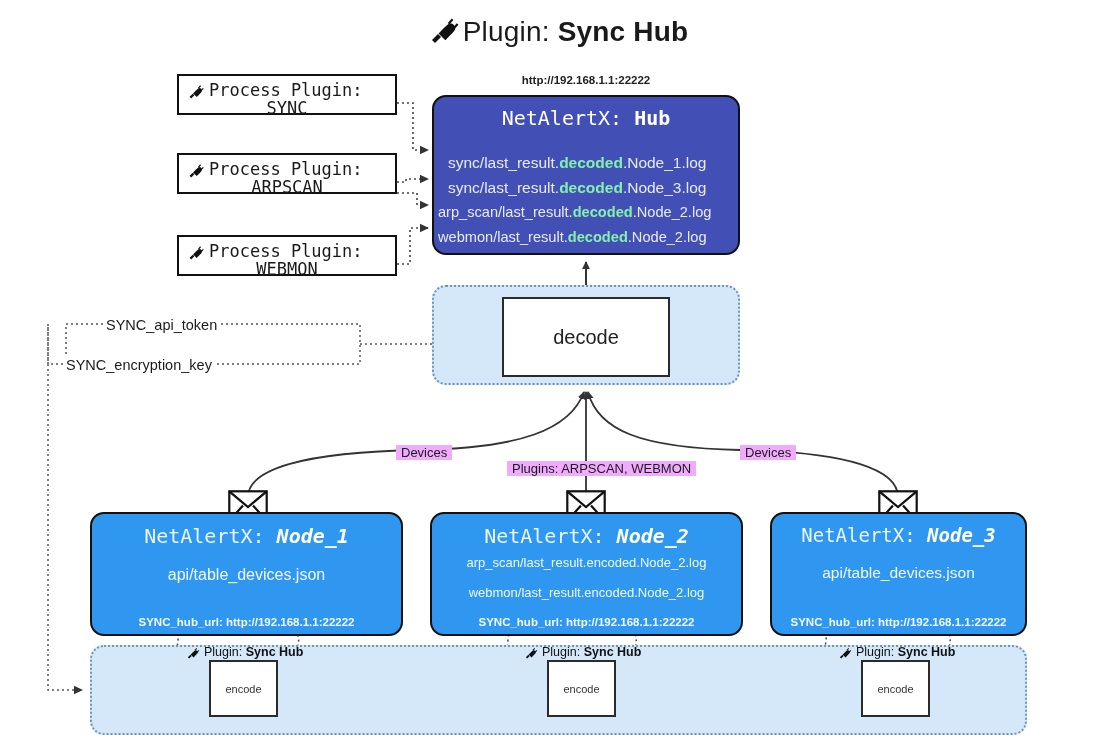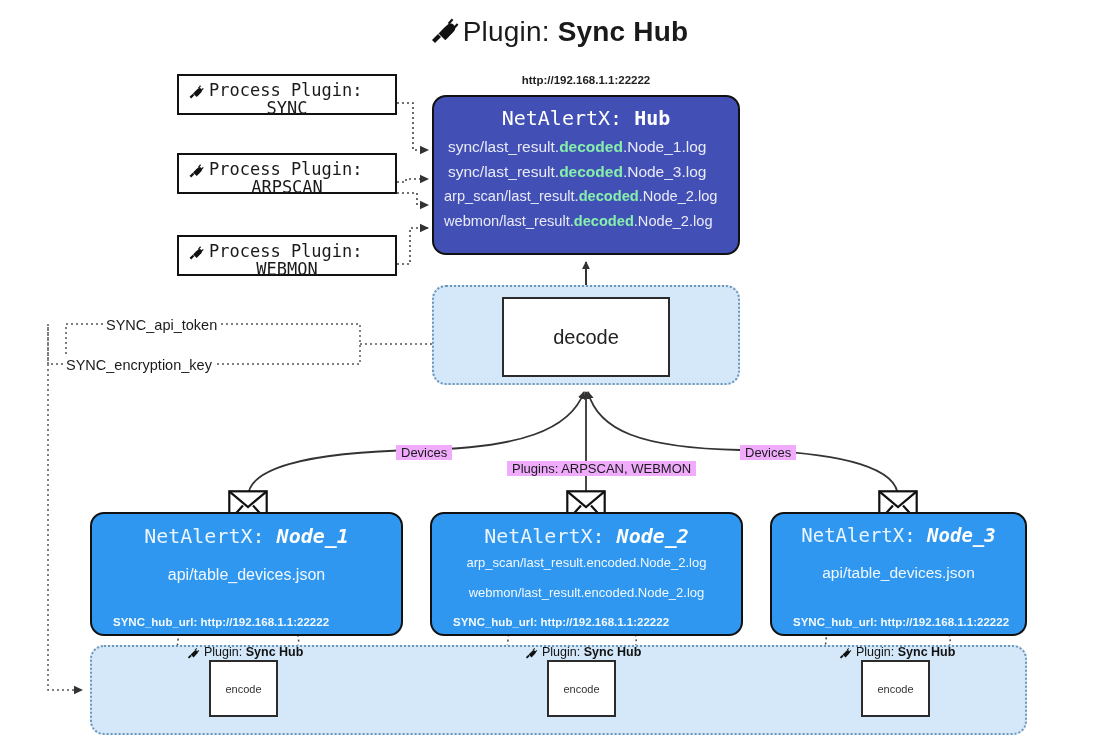--- a/index.html
+++ b/index.html
@@ -31,29 +31,29 @@
   }
 
   
   #hub-box{
     left:432px;top:95px;width:308px;height:160px;
     background:#4250b5;border:2.5px solid #111;border-radius:14px;
     padding-top:9px;
   }
   #hub-box .hub-title{
     text-align:center;color:#fff;font-size:20px;
-    font-family:"DejaVu Sans Mono", monospace;margin-bottom:4px;
+    font-family:"DejaVu Sans Mono", monospace;margin-bottom:20px;
   }
   #hub-box .hub-title b{font-weight:700;}
   .hub-line{
     color:#e9eaf6;font-size:15.5px;line-height:25px;
     white-space:nowrap;padding-left:14px;
   }
   .hub-line b{font-weight:700;color:#86efac;}
-  .hub-line.sm{font-size:14.6px;padding-left:10px;}
+  .hub-line.sm{font-size:14.6px;padding-left:4px;}
 
   
   .proc-box{
     width:220px;height:41px;background:#fff;
     border:2.5px solid #111;
     font-family:"DejaVu Sans Mono", monospace;
     font-size:17px;line-height:1.05;
     padding-top:6px;text-align:center;
   }
   .proc-box .l1{display:block;text-align:left;padding-left:8px;}
@@ -101,22 +101,22 @@
   .node-title{
     text-align:center;font-family:"DejaVu Sans Mono", monospace;
     font-size:20px;color:#eaf5ff;
   }
   .node-title b{font-weight:700;color:#ffffff;font-style:italic;}
   .node-line{
     text-align:center;font-size:16px;color:#f0f8ff;line-height:30px;
     white-space:nowrap;
   }
   .node-foot{
-    position:absolute;left:0;bottom:6px;width:100%;
-    font-size:11.5px;font-weight:600;color:#f2faff;white-space:nowrap;padding-left:21px;
+    position:absolute;left:0;bottom:6px;width:100%;text-align:center;
+    font-size:11.5px;font-weight:600;color:#f2faff;white-space:nowrap;
   }
   #node1{left:90px;top:512px;width:313px;height:124px;}
   #node2{left:430px;top:512px;width:313px;height:124px;}
   #node3{left:770px;top:512px;width:257px;height:124px;}
   #node2 .node-line{font-size:13px;line-height:30px;}
   #node1 .node-line,#node3 .node-line{margin-top:12px;}
   #node3 .node-title{font-size:19px;}
   #node3 .node-line{font-size:15.5px;}
 
   

